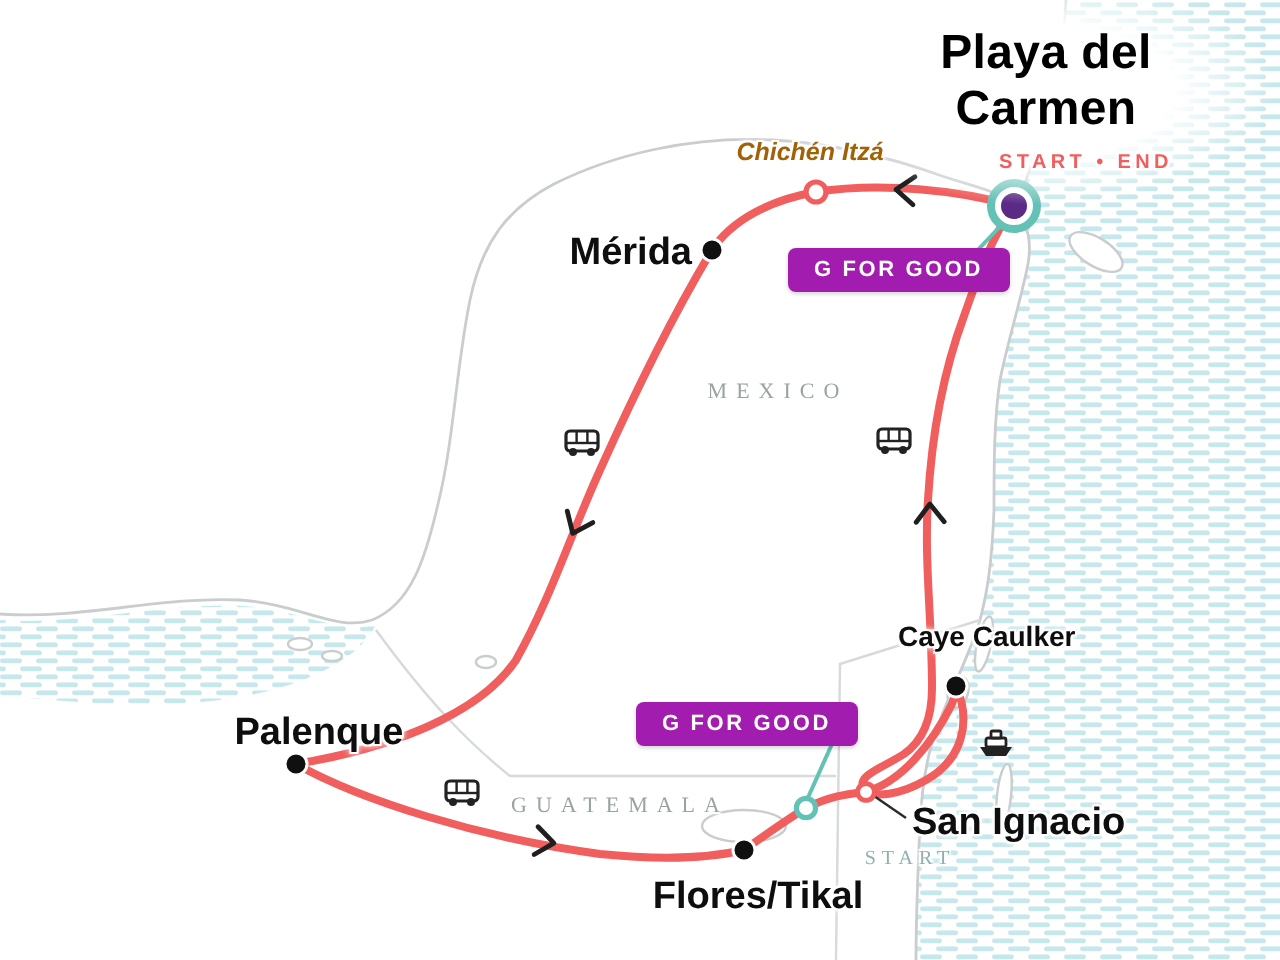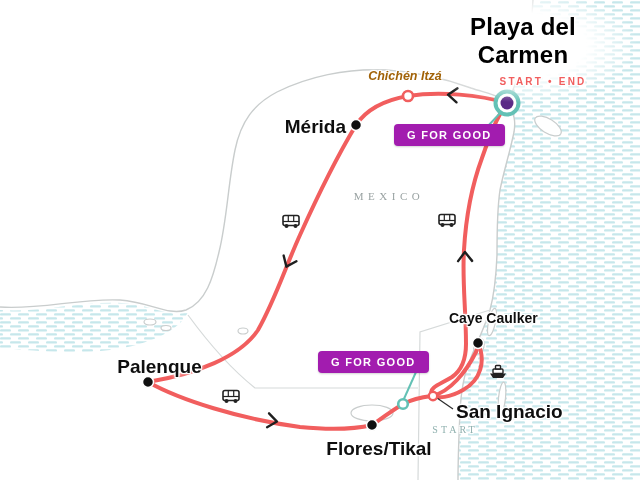--- a/index.html
+++ b/index.html
@@ -161,16 +161,17 @@
     <div id="badge2" class="badge">G FOR GOOD</div>
 
     <div id="lbl-chichen" class="lbl halo-text">Chichén Itzá</div>
     <div id="lbl-merida" class="lbl halo-text">Mérida</div>
     <div id="lbl-palenque" class="lbl halo-text">Palenque</div>
     <div id="lbl-flores" class="lbl halo-text">Flores/Tikal</div>
     <div id="lbl-sanignacio" class="lbl halo-text">San Ignacio</div>
     <div id="lbl-caye" class="lbl halo-text">Caye Caulker</div>
 
     <div id="region-mexico" class="region halo-text">MEXICO</div>
+    <div id="region-guatemala" class="region halo-text">GUATEMALA</div>
     <div id="region-belize" class="region halo-text">START</div>
   </div>
 
 </div>
 
 </body></html>

